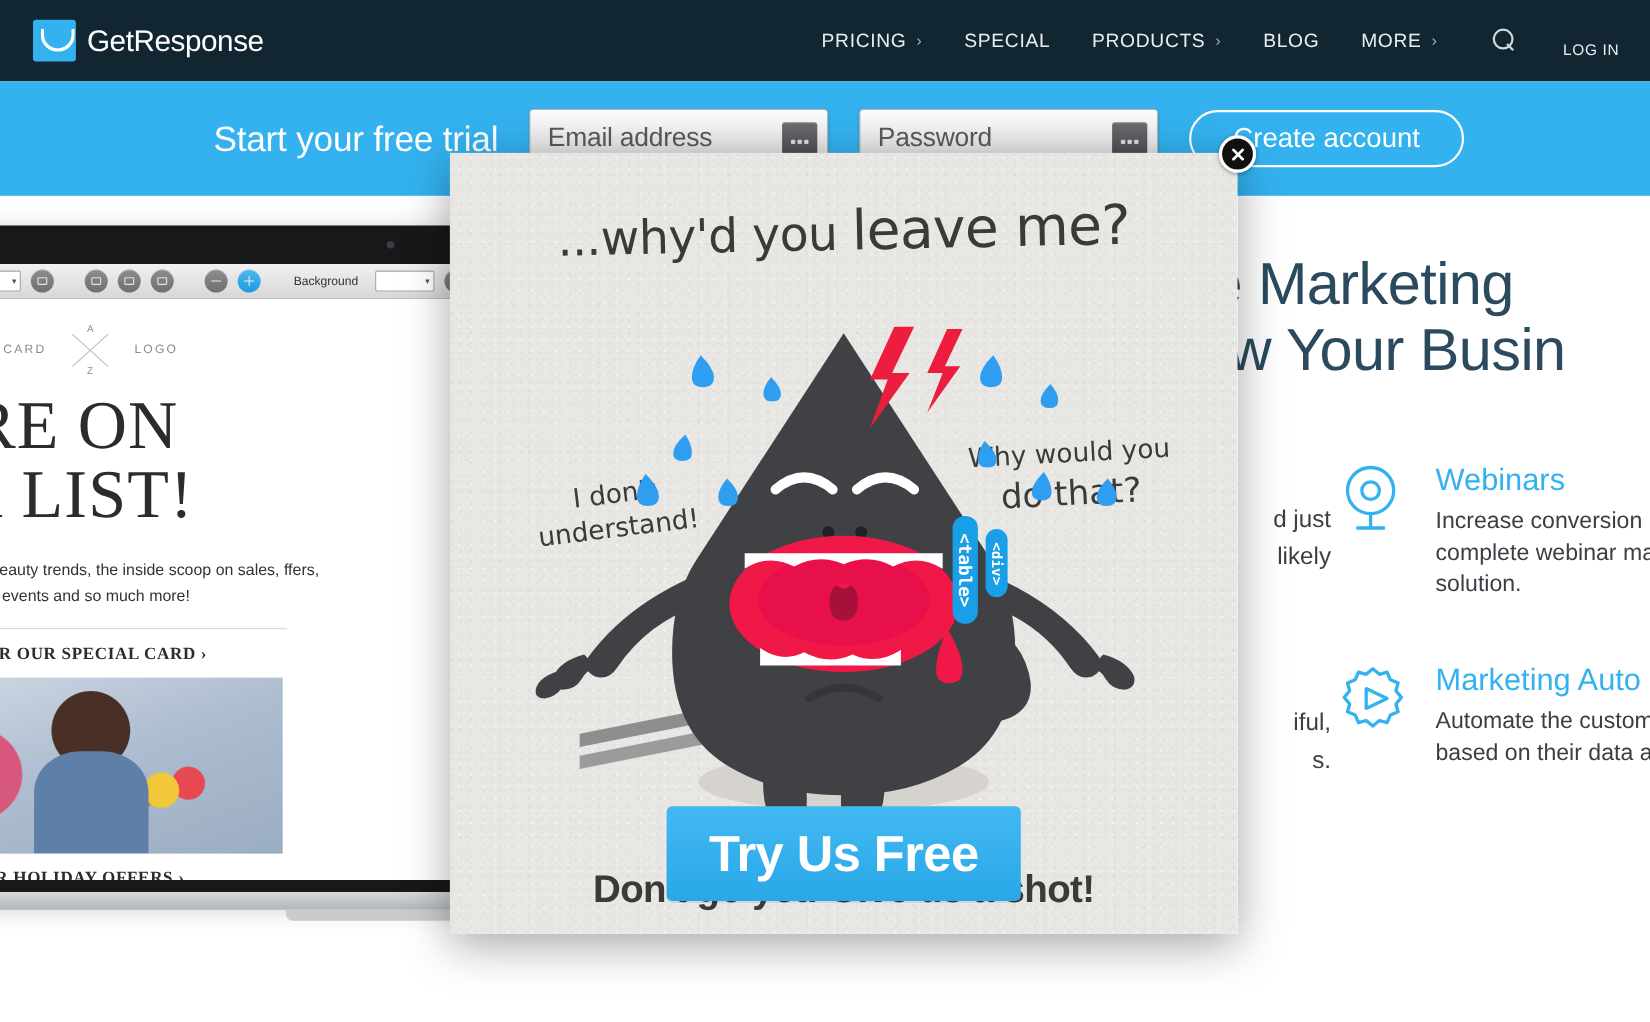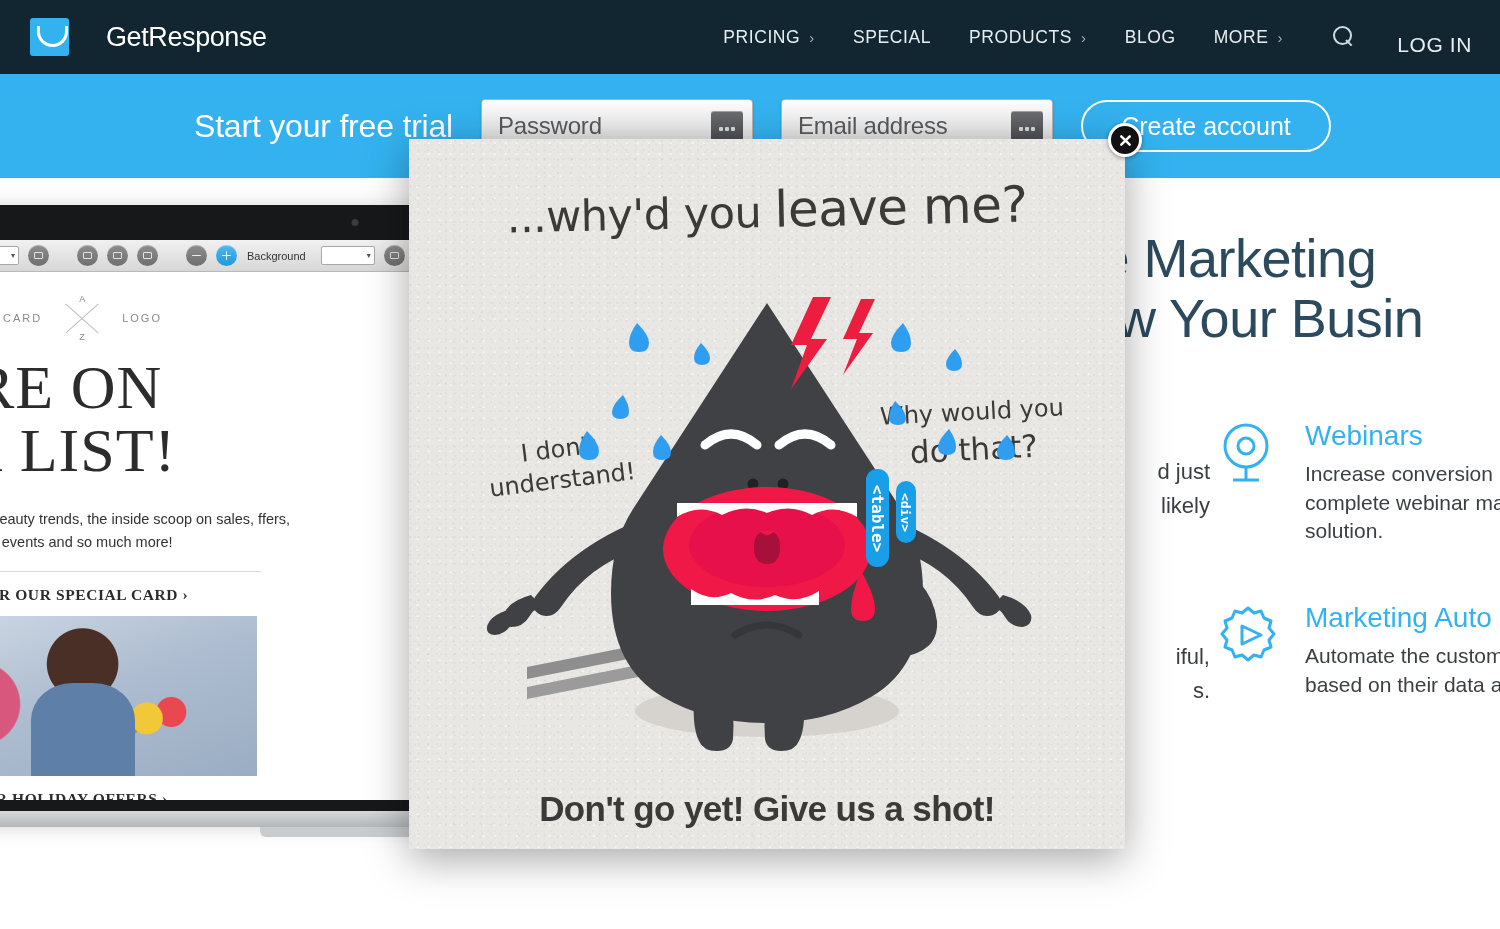--- a/index.html
+++ b/index.html
@@ -11,21 +11,21 @@
     position: relative;
   }
   .page { position: absolute; inset: 0; width: 1500px; height: 929px; }
 
   
   .topbar {
     position: absolute; left: 0; top: 0; width: 1500px; height: 74px;
     background: #112630;
     display: flex; align-items: center;
   }
-  .logo-wrap { display: flex; align-items: center; margin-left: 30px; gap: 27px; }
+  .logo-wrap { display: flex; align-items: center; margin-left: 30px; }
   .logo-mark {
     width: 39px; height: 38px; background: #33b2ef; border-radius: 3px;
     position: relative; margin-right: 10px;
   }
   .logo-mark::after {
     content: ""; position: absolute; left: 7px; top: 8px;
     width: 25px; height: 18px; border: 3.5px solid #ffffff;
     border-top: none; border-radius: 0 0 22px 22px;
   }
   .logo-text { color: #ffffff; font-size: 27px; letter-spacing: -0.4px; }
@@ -41,21 +41,21 @@
     margin-left: 50px; width: 22px; height: 22px; position: relative; cursor: pointer;
   }
   .search-icon::before {
     content: ""; position: absolute; left: 0; top: 0; width: 15px; height: 15px;
     border: 2px solid #cfdbe1; border-radius: 50%;
   }
   .search-icon::after {
     content: ""; position: absolute; left: 13px; top: 13px; width: 8px; height: 2px;
     background: #cfdbe1; transform: rotate(45deg); transform-origin: left center;
   }
-  .login { color: #e8eef1; font-size: 21px; letter-spacing: 0.6px; margin-left: 42px; cursor: pointer; margin-top: 15px; }
+  .login { color: #e8eef1; font-size: 14px; letter-spacing: 0.6px; margin-left: 42px; cursor: pointer; margin-top: 15px; }
 
   
   .trialbar {
     position: absolute; left: 0; top: 74px; width: 1500px; height: 104px;
     background: #33b2ef; display: flex; align-items: center;
   }
   .trial-label {
     color: #ffffff; font-size: 32px; margin-left: 194px; font-weight: 400;
     letter-spacing: -0.2px; white-space: nowrap;
   }
@@ -144,21 +144,21 @@
     width: 21px; height: 21px; border-radius: 50%;
     background: linear-gradient(#8d8d8d, #6f6f6f);
     display: flex; align-items: center; justify-content: center;
     box-shadow: inset 0 1px 0 rgba(255,255,255,.3);
   }
   .tb-btn.blue { background: linear-gradient(#4fb8ef, #1f9ade); }
   .tb-btn i { width: 9px; height: 7px; border: 1.3px solid #e3e3e3; border-radius: 1px; display:block; }
   .tb-btn.minus i, .tb-btn.plus i { border: none; width: 9px; height: 1.6px; background: #ededed; border-radius: 1px; position: relative; }
   .tb-btn.plus i::after { content:""; position:absolute; left:3.7px; top:-3.7px; width:1.6px; height:9px; background:#ededed; border-radius:1px; }
   .tb-gap { width: 10px; }
-  .tb-label { font-size: 11px; color: #333; margin-left: 1px; }
+  .tb-label { font-size: 11px; color: #333; margin-left: 21px; }
   .tb-color {
     width: 54px; height: 19px; background: #ffffff; border: 1px solid #a8a8a8;
     border-radius: 2px; margin-left: 6px; display:flex; align-items:center; justify-content:flex-end; padding-right:3px;
     font-size: 8px; color:#555;
   }
   .tb-test {
     margin-left: auto; padding: 3px 12px; font-size: 12px; font-weight: bold;
     color: #333; background: linear-gradient(#fbfbfb, #e2e2e2);
     border: 1px solid #aeaeae; border-radius: 3px;
   }
@@ -317,30 +317,30 @@
       </div>
       <div class="search-icon"></div>
       <div class="login">LOG IN</div>
     </div>
   </div>
 
   <div class="trialbar">
     <div class="trial-label">Start your free trial</div>
 
     <div class="field">
-      <div class="ph">Password</div>
+      <div class="ph">Email address</div>
       <div class="dots">
           <i></i>
           <i></i>
           <i></i>
         </div>
     </div>
 
     <div class="field">
-      <div class="ph">Email address</div>
+      <div class="ph">Password</div>
       <div class="dots">
           <i></i>
           <i></i>
           <i></i>
         </div>
     </div>
 
     <div class="cta-outline">
       <span>Create account</span>
     </div>
@@ -537,20 +537,23 @@
     </div>
 
     <div class="tag-pill" id="tag-table">
       <span>&lt;table&gt;</span>
     </div>
     <div class="tag-pill" id="tag-div">
       <span>&lt;div&gt;</span>
     </div>
 
     <div class="m-cta-text">Don't go yet! Give us a shot!</div>
+    <div class="m-cta-btn">
+      <span>Try Us Free</span>
+    </div>
   </div>
 
   <div class="modal-close">
     <svg viewBox="0 0 16 16">
       <line x1="3.5" y1="3.5" x2="12.5" y2="12.5" stroke="#ffffff" stroke-width="2.6" stroke-linecap="round"></line>
       <line x1="12.5" y1="3.5" x2="3.5" y2="12.5" stroke="#ffffff" stroke-width="2.6" stroke-linecap="round"></line>
     </svg>
   </div>
 
 </div>

